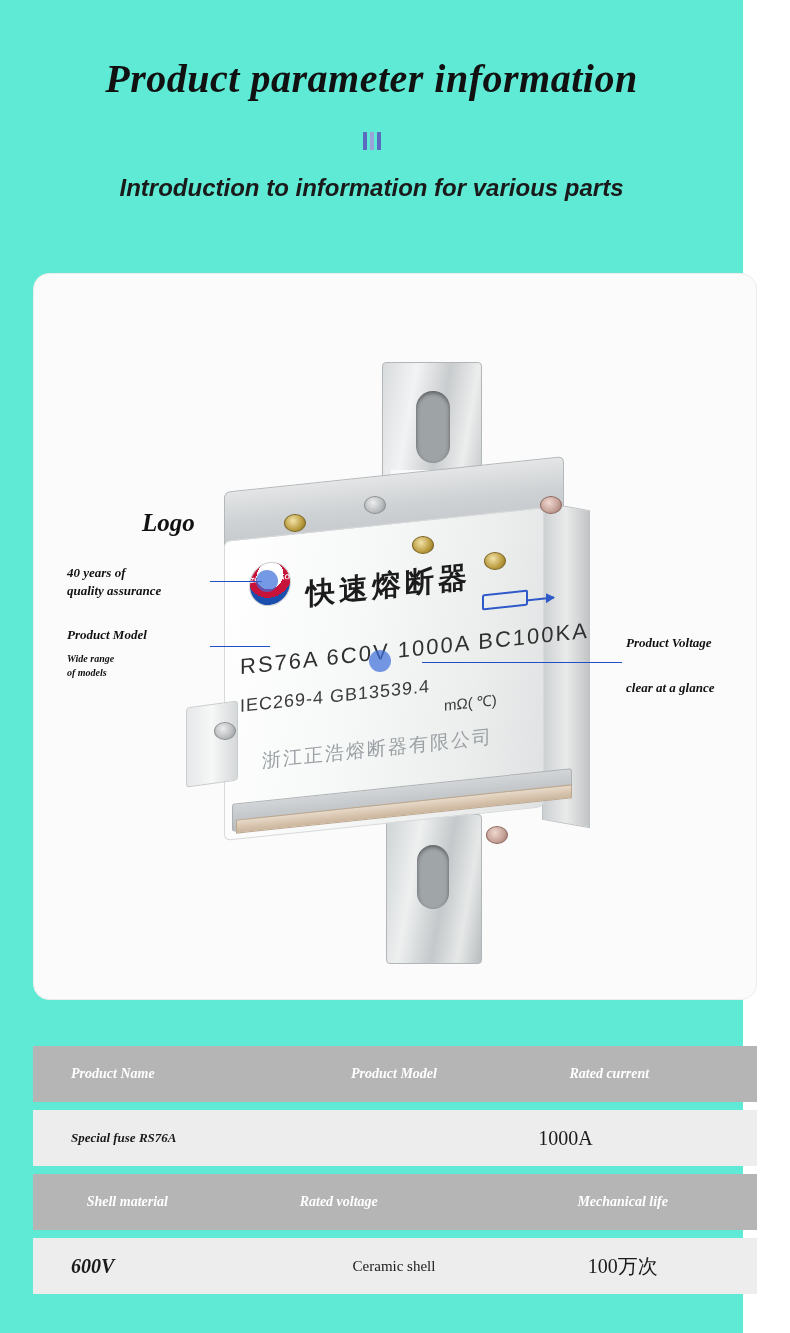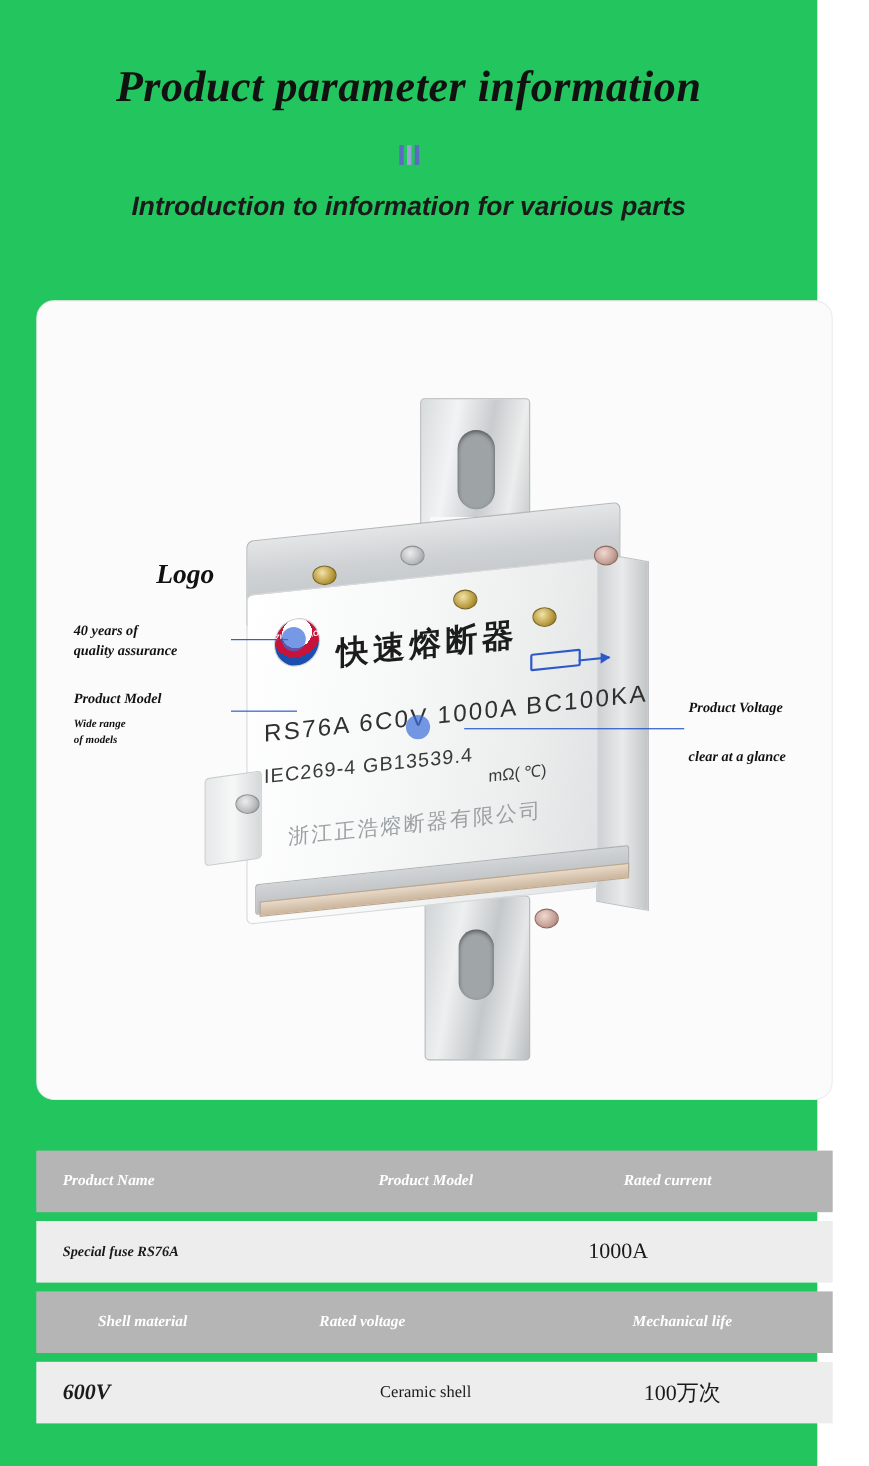--- a/index.html
+++ b/index.html
@@ -7,21 +7,21 @@
     width: 790px;
     height: 1333px;
     background: #ffffff;
     font-family: "Liberation Sans", sans-serif;
     overflow: hidden;
   }
   .page {
     position: relative;
     width: 743px;
     height: 1333px;
-    background: #22c55e;
+    background: #5eead4;
   }
 
   
   .title {
     text-align: center;
     font-size: 40px;
     font-weight: bold;
     font-style: italic;
     color: #111111;
     letter-spacing: 0.5px;
@@ -217,21 +217,21 @@
   .trow.head { background: #b5b5b5; }
   .trow.alt { background: #ededed; }
   .tcell {
     flex: 1; height: 56px; display: flex; align-items: center;
     font-family: "Liberation Serif", serif;
   }
   .trow.head .tcell {
     font-style: italic; font-weight: bold; font-size: 14px; color: #ffffff;
   }
   .trow.alt .tcell { font-size: 15px; color: #1a1a1a; }
-  .c1 { justify-content: flex-start; padding-left: 24px; }
+  .c1 { justify-content: flex-start; padding-left: 38px; }
   .c2 { justify-content: center; }
   .c3 { justify-content: center; padding-right: 40px; }
   .trow.alt .c1 { font-style: italic; font-weight: bold; font-size: 13px; }
   .trow.alt .big { font-size: 20px; }
 </style>
 </head>
 <body>
 
 <div class="page">
 

